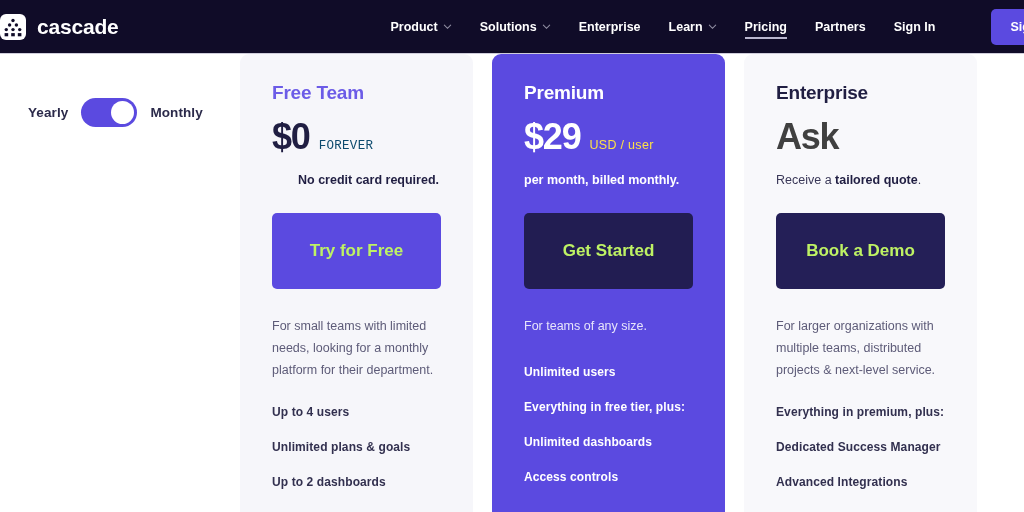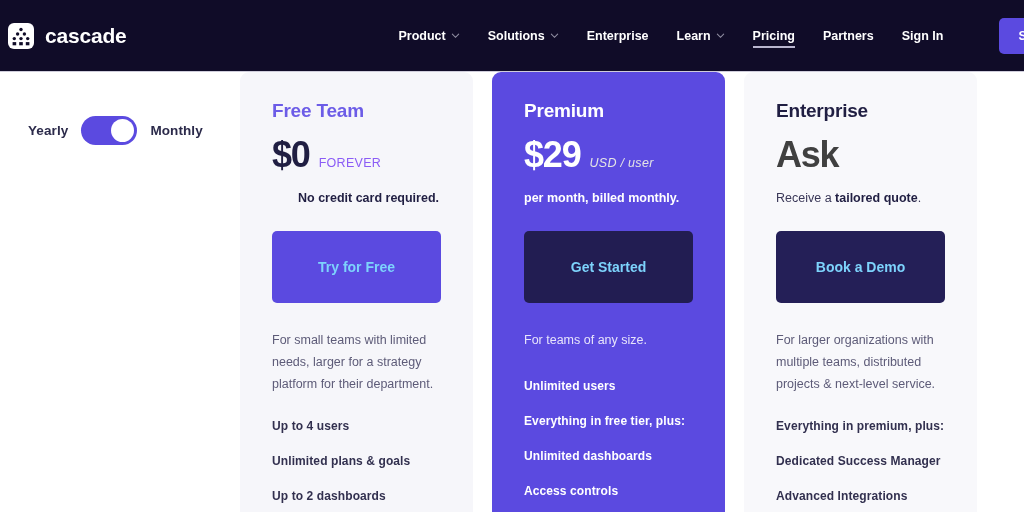--- a/index.html
+++ b/index.html
@@ -12,25 +12,25 @@
 
   body {
     font-family: "Liberation Sans", sans-serif;
     background: #ffffff;
     color: #1c1b3a;
     -webkit-font-smoothing: antialiased;
   }
 
   
   .site-header {
-    height: 72px;
+    height: 54px;
     background: #100c28;
     display: flex;
     align-items: center;
-    padding: 0 14px 0 8px;
+    padding: 0 14px 0 0;
     border-bottom: 1px solid #cfcddb;
     position: relative;
   }
 
   .brand {
     display: flex;
     align-items: center;
     gap: 11px;
     flex: 0 0 auto;
   }
@@ -193,46 +193,46 @@
   }
   .card.free .price-amount       { color: #201e42; }
   .card.premium .price-amount    { color: #ffffff; }
   .card.enterprise .price-amount { color: #404040; }
 
   .price-unit {
     font-size: 12.5px;
     font-weight: 400;
     letter-spacing: 0.3px;
   }
-  .card.free .price-unit    { color: #8b5cf6; }
-  .card.premium .price-unit { color: #e5e5e5; font-style: italic; }
+  .card.free .price-unit    { color: #0c4a6e; font-family: Liberation Mono, monospace; }
+  .card.premium .price-unit { color: #fde047; }
 
   .price-note {
     font-size: 12.5px;
     font-weight: 700;
     margin-bottom: 23px;
     line-height: 1.4;
   }
   .card.free .price-note       { color: #201e42; padding-left: 26px; }
   .card.premium .price-note    { color: #ffffff; }
   .card.enterprise .price-note { color: #3a3858; font-weight: 400; }
   .card.enterprise .price-note b { font-weight: 700; color: #201e42; }
 
   .cta-btn {
     display: block;
     width: 100%;
     border: none;
     border-radius: 5px;
     font-family: inherit;
-    font-size: 14px;
+    font-size: 17px;
     font-weight: 700;
     padding: 28px 0;
     cursor: pointer;
     margin-bottom: 26px;
-    color: #7dd3fc;
+    color: #bef264;
   }
   .card.free .cta-btn       { background: #5b4ae0; }
   .card.premium .cta-btn    { background: #221d52; }
   .card.enterprise .cta-btn { background: #241f57; }
 
   .card-desc {
     font-size: 12.5px;
     line-height: 22px;
     margin-bottom: 24px;
   }
@@ -337,21 +337,21 @@
   <section class="cards">
 
     <article class="card free">
       <h3 class="plan-name">Free Team</h3>
       <div class="price-row">
         <span class="price-amount">$0</span>
         <span class="price-unit">FOREVER</span>
       </div>
       <p class="price-note">No credit card required.</p>
       <button class="cta-btn">Try for Free</button>
-      <p class="card-desc">For small teams with limited needs, larger for a strategy platform for their department.</p>
+      <p class="card-desc">For small teams with limited needs, looking for a monthly platform for their department.</p>
       <ul class="feature-list">
         <li>Up to 4 users</li>
         <li>Unlimited plans &amp; goals</li>
         <li>Up to 2 dashboards</li>
       </ul>
     </article>
 
     <article class="card premium">
       <h3 class="plan-name">Premium</h3>
       <div class="price-row">

